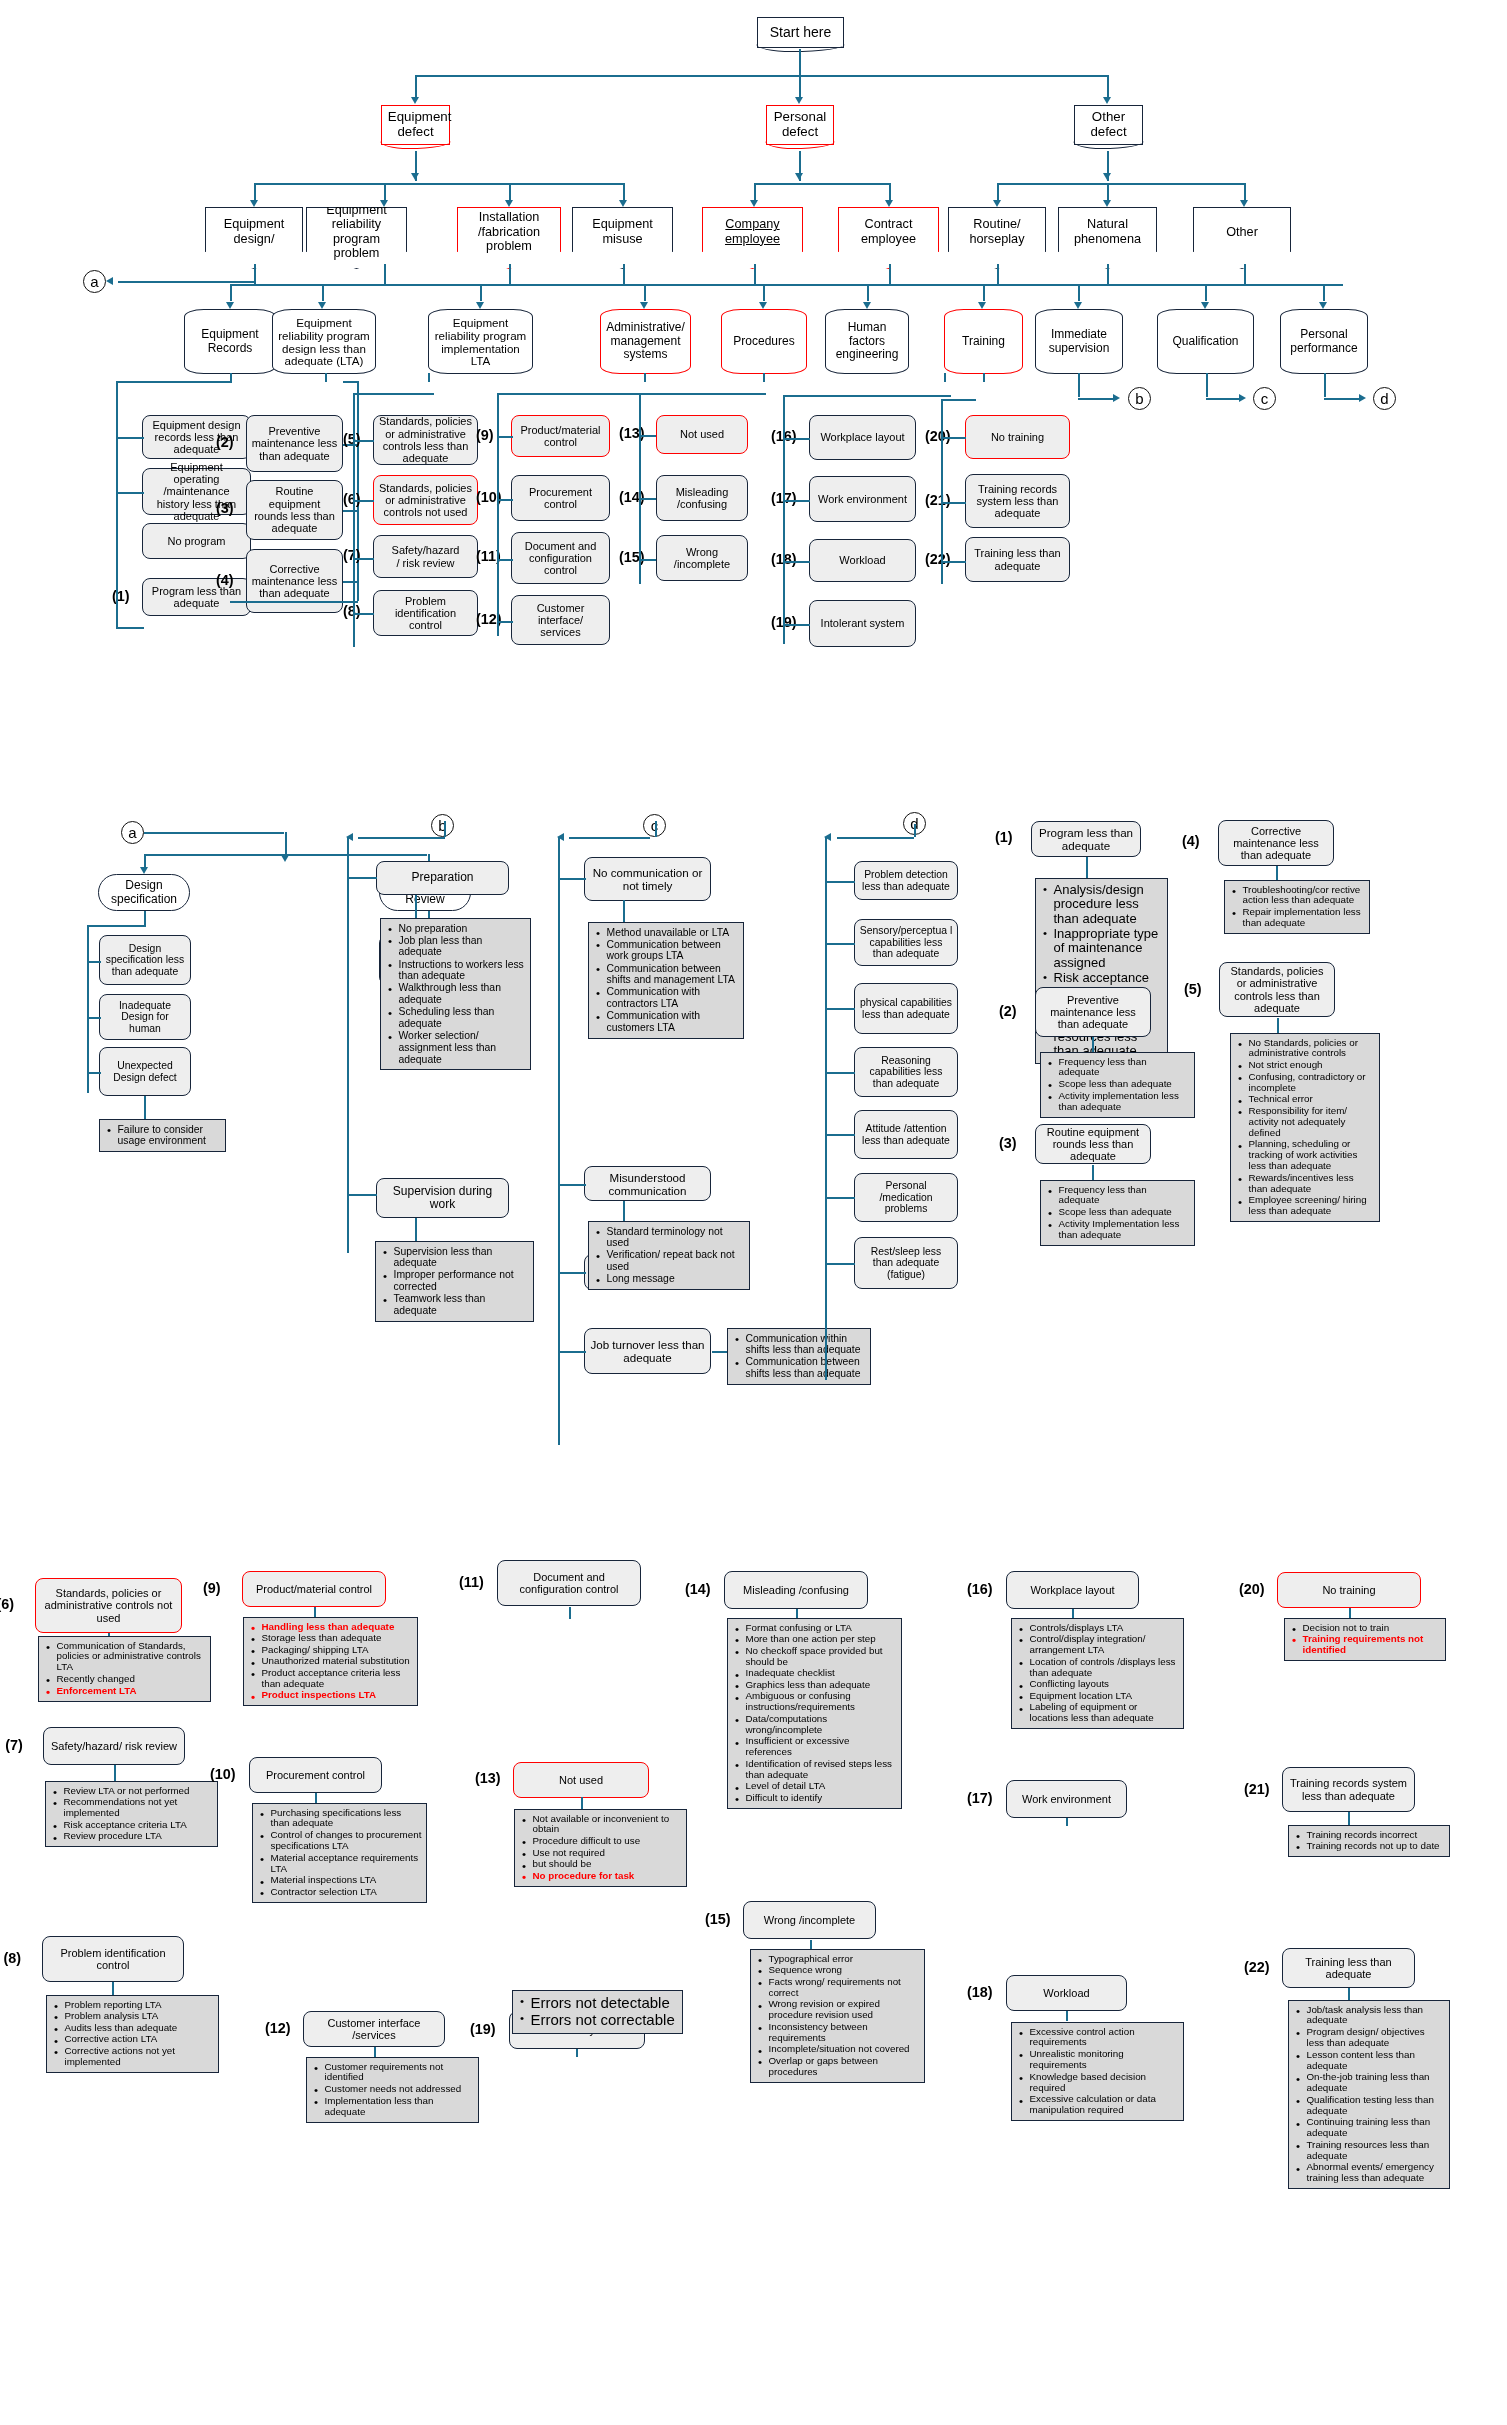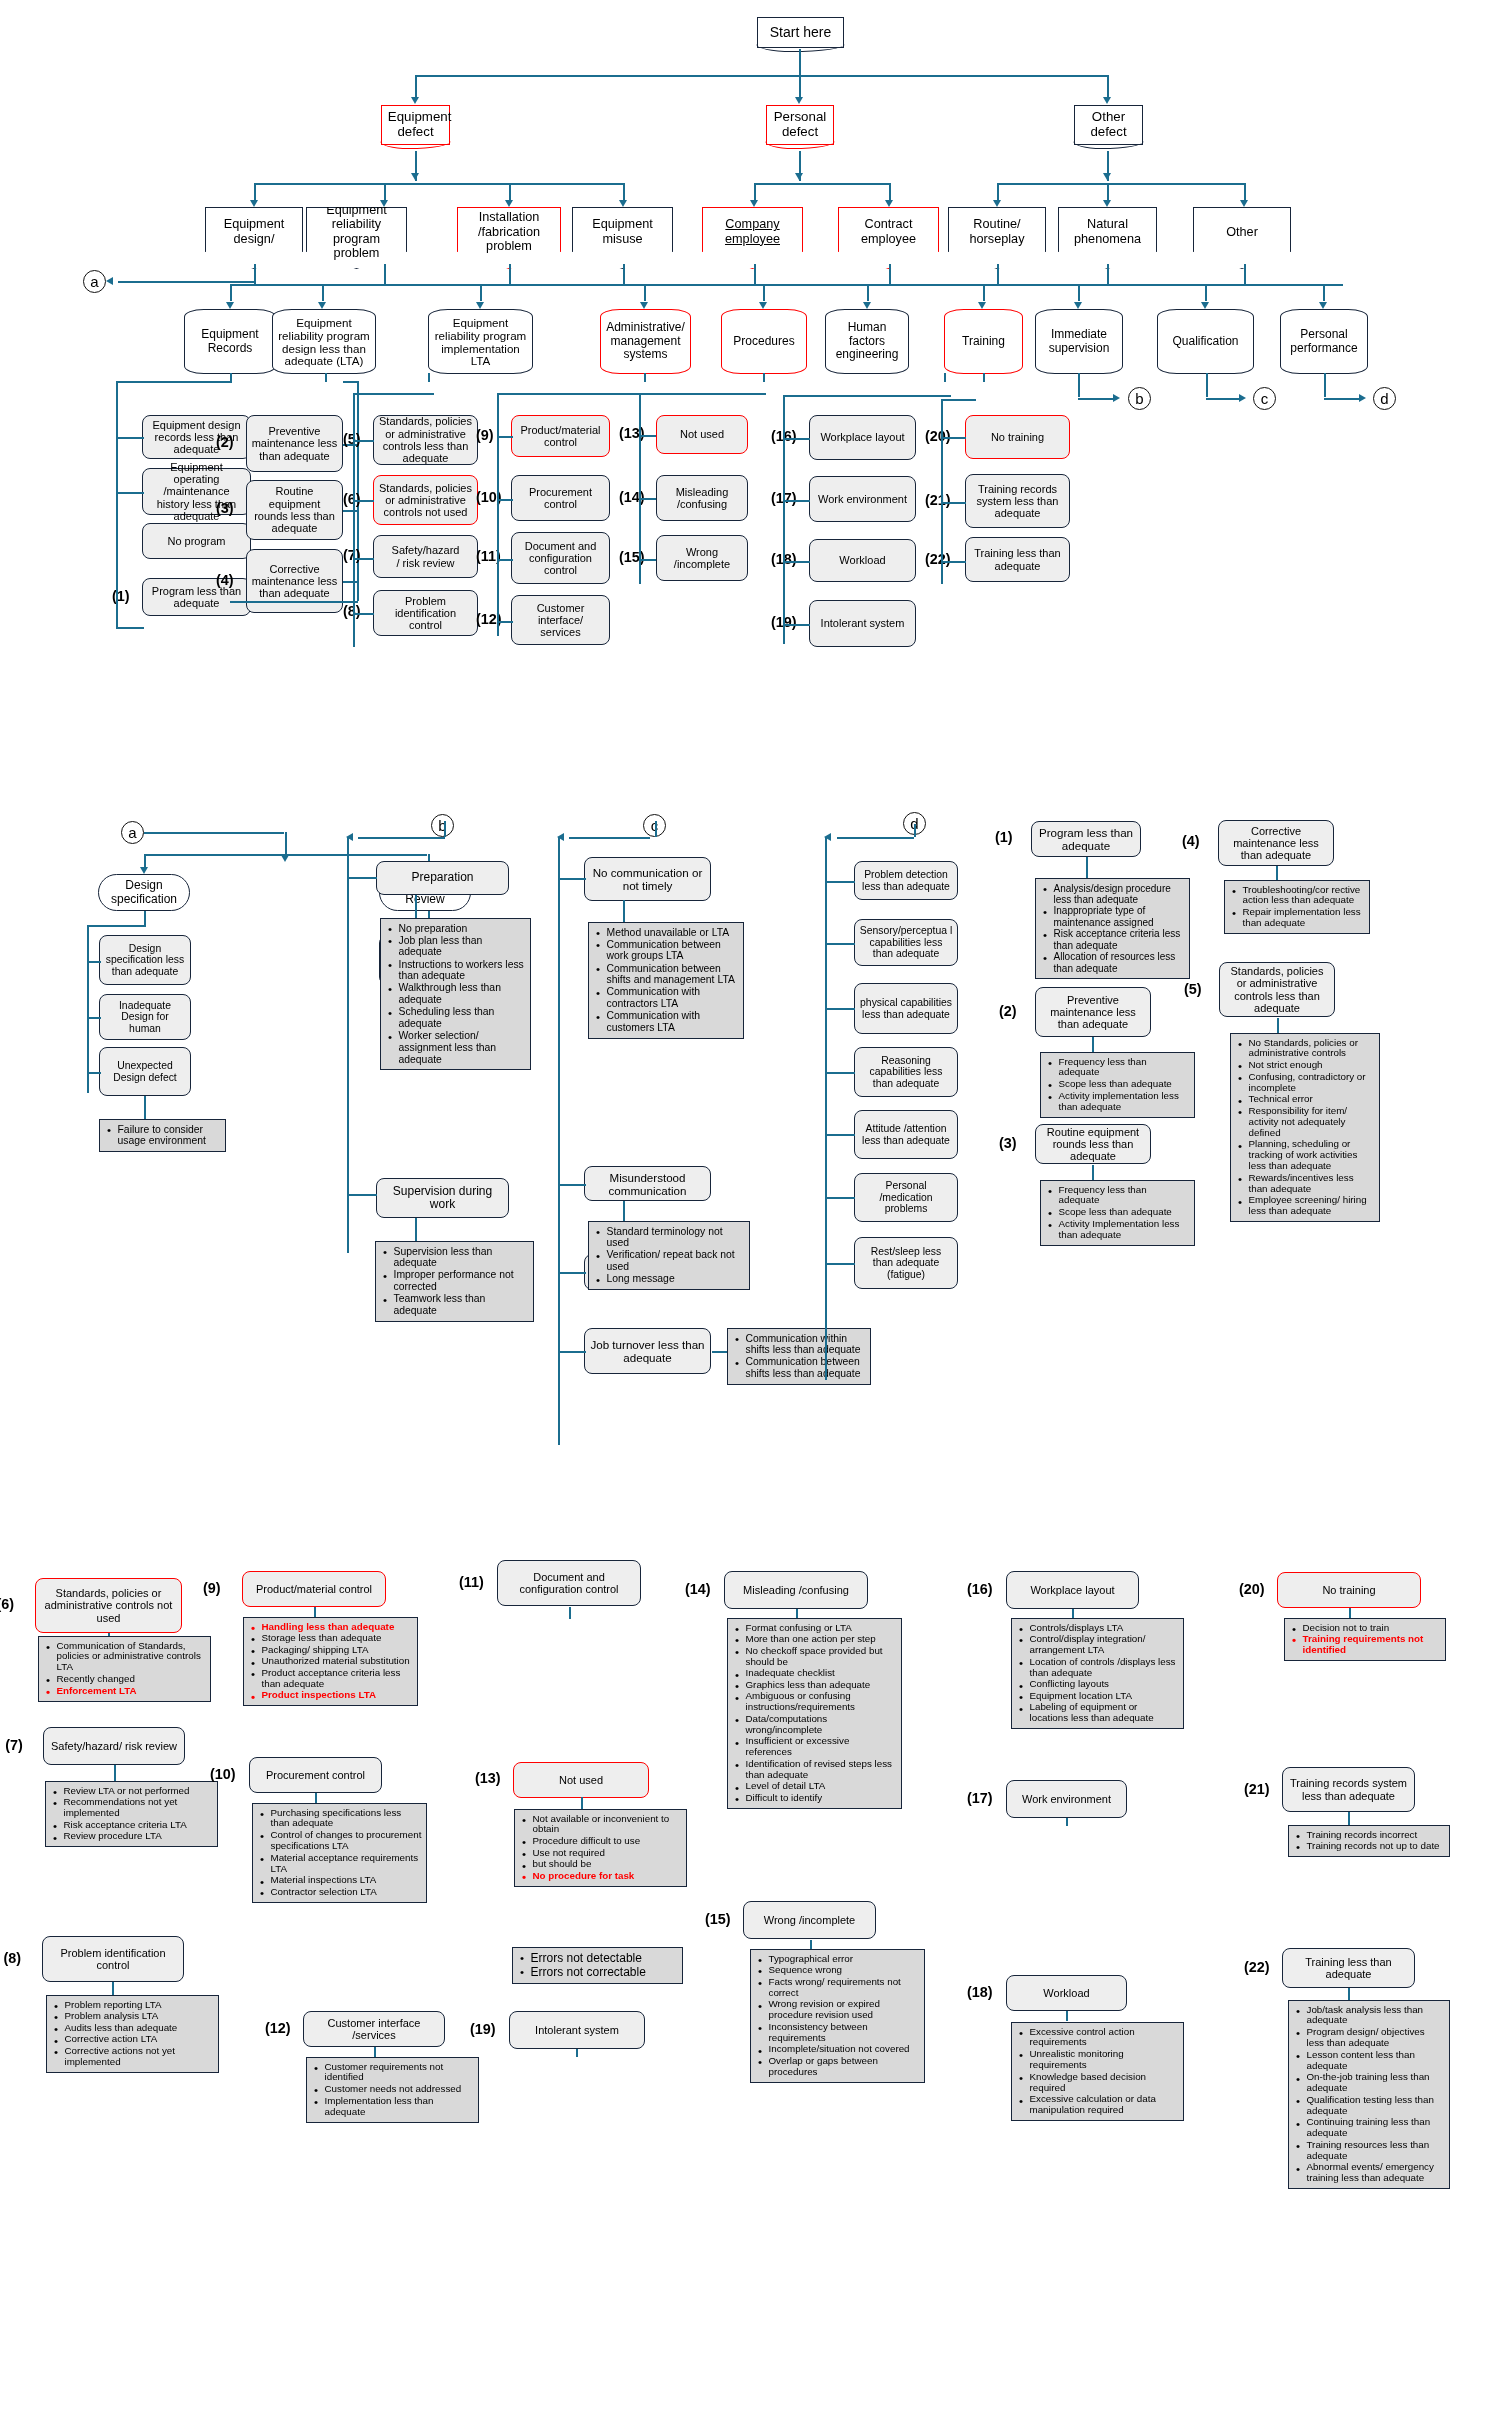--- a/index.html
+++ b/index.html
@@ -546,21 +546,21 @@
     <div class="h" style="left: 825px; top: 1197px; width: 30px;"></div>
     <div class="node rr" style="left: 854px; top: 1237px; width: 104px; height: 52px; font-size: 10.4px;">
       <div style="white-space: pre-line; width: 100%;">Rest/sleep less than adequate (fatigue)</div>
     </div>
     <div class="h" style="left: 825px; top: 1263px; width: 30px;"></div>
     <div class="node rr" style="left: 1031px; top: 821px; width: 110px; height: 36px; font-size: 11.6px;">
       <div style="white-space: pre-line; width: 100%;">Program less than adequate</div>
     </div>
     <div class="idx" style="left: 995px; top: 829px;">(1)</div>
     <div class="v" style="left: 1086px; top: 857px; height: 22px;"></div>
-    <div class="lst" style="left: 1035px; top: 878px; width: 155px; font-size: 10px;">
+    <div class="lst" style="left: 1035px; top: 878px; width: 133px; font-size: 13px;">
       <ul>
         <li>Analysis/design procedure less than adequate</li>
         <li>Inappropriate type of  maintenance assigned</li>
         <li>Risk acceptance criteria less than adequate</li>
         <li>Allocation of resources less than adequate</li>
       </ul>
     </div>
     <div class="node rr" style="left: 1035px; top: 987px; width: 116px; height: 50px; font-size: 11px;">
       <div style="white-space: pre-line; width: 100%;">Preventive maintenance less than adequate</div>
     </div>
@@ -710,21 +710,21 @@
         <li>Use not required</li>
         <li>but   should be</li>
         <li class="red">No procedure for task</li>
       </ul>
     </div>
     <div class="node rr" style="left: 509px; top: 2011px; width: 136px; height: 38px; font-size: 11px;">
       <div style="white-space: pre-line; width: 100%;">Intolerant system</div>
     </div>
     <div class="idx" style="left: 470px; top: 2021px;">(19)</div>
     <div class="v" style="left: 576px; top: 2049px; height: 8px;"></div>
-    <div class="lst" style="left: 512px; top: 1947px; width: 171px; font-size: 12px;">
+    <div class="lst" style="left: 512px; top: 1990px; width: 171px; font-size: 15px;">
       <ul>
         <li>Errors not detectable</li>
         <li>Errors not correctable</li>
       </ul>
     </div>
     <div class="node rr" style="left: 724px; top: 1571px; width: 144px; height: 38px; font-size: 11px;">
       <div style="white-space: pre-line; width: 100%;">Misleading /confusing</div>
     </div>
     <div class="idx" style="left: 685px; top: 1581px;">(14)</div>
     <div class="v" style="left: 796px; top: 1609px; height: 9.2px;"></div>

